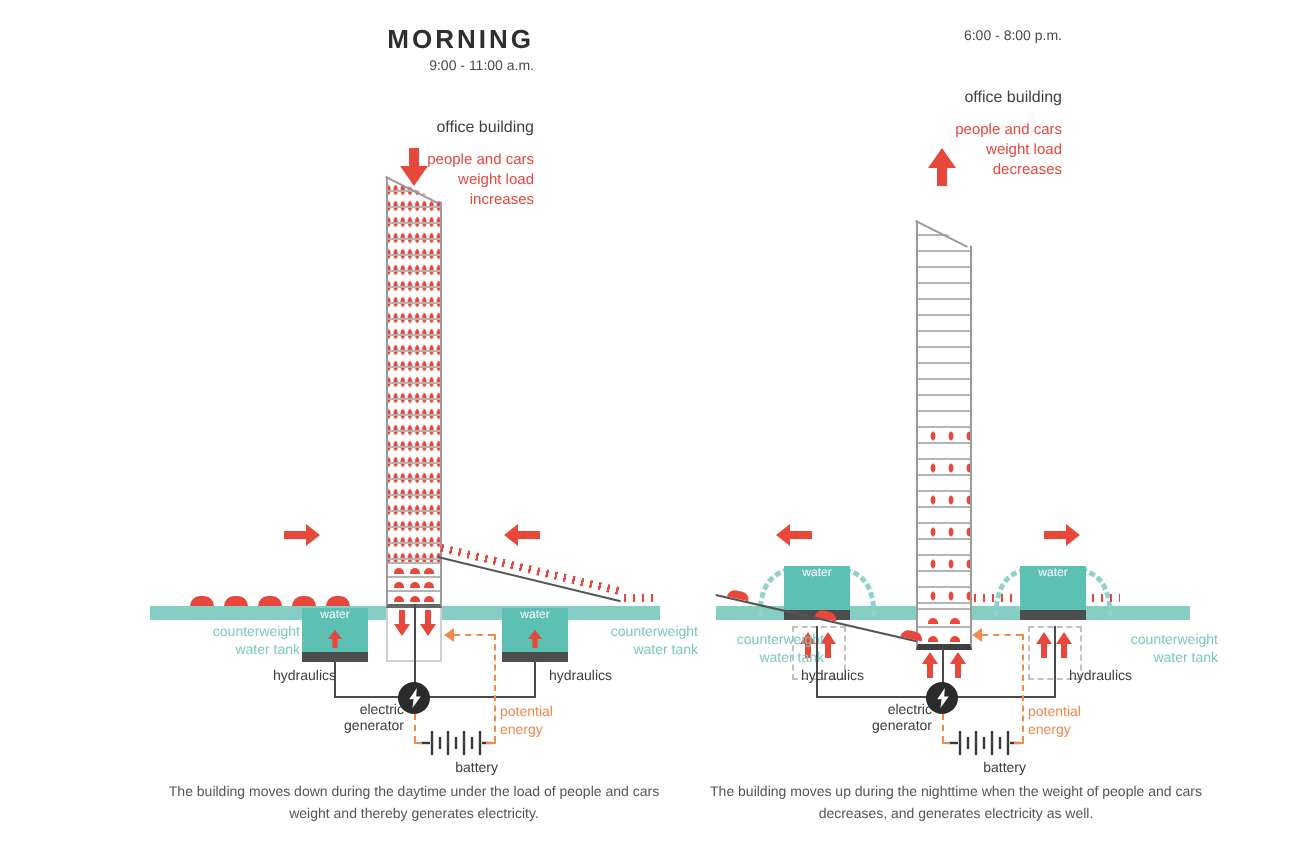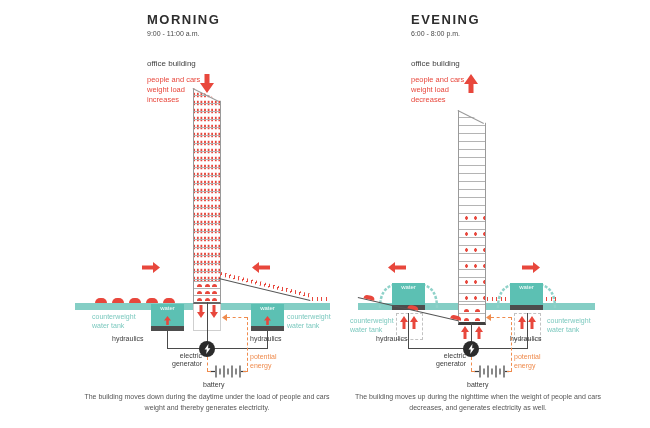--- a/index.html
+++ b/index.html
@@ -1,19 +1,19 @@
 <!DOCTYPE html>
 <html><head>
 <meta charset="utf-8">
 <style>
   html,body{margin:0;padding:0;background:#fff;}
   .canvas{position:relative;width:650px;height:428px;background:#fff;overflow:hidden;
           font-family:"Liberation Sans",sans-serif;color:#3f3f3f;}
   .abs{position:absolute;}
-  .ctr{text-align:left;}
+  .ctr{text-align:right;}
   .title{font-size:13px;font-weight:bold;letter-spacing:1.5px;color:#2e2e2e;}
   .time{font-size:7px;color:#4a4a4a;margin-top:3px;}
   .sub{font-size:8px;color:#3f3f3f;margin-top:22px;}
   .note{font-size:7.5px;color:#e8473c;line-height:1.3;margin-top:7px;}
   .lbl{font-size:7px;color:#3c3c3c;line-height:1.2;}
   .tlbl{font-size:7px;color:#7cc9bf;line-height:1.3;}
   .olbl{font-size:7px;color:#ef8b4d;line-height:1.3;}
   .caption{font-size:7px;color:#555;line-height:1.5;text-align:center;}
   .ground{background:#84cec5;height:7px;}
   .bldg{background:#fff;border-left:1px solid #9a9a9a;border-right:1px solid #9a9a9a;
@@ -165,21 +165,20 @@
   <div class="abs od-v" style="left:247px;top:317px;height:54px;"></div>
   <div class="abs od-h" style="left:227px;top:317px;width:20px;"></div>
   <svg class="abs" style="left:222px;top:314px;" width="5" height="7">
     <polygon points="5,0 0,3.5 5,7" fill="#ef8b4d"></polygon>
     </svg>
   <div class="abs olbl" style="left:250px;top:352px;width:40px;">potential energy</div>
 
   <div class="abs caption" style="left:77px;top:392px;width:260px;">The building moves down during the daytime under the load of people and cars weight and thereby generates electricity.</div>
 
   <div class="abs" style="left:411px;top:12px;width:120px;">
-    <div class="title ctr">EVENING</div>
     <div class="time ctr">6:00 - 8:00 p.m.</div>
     <div class="sub ctr">office building</div>
     <div class="note ctr">
       <div>people and cars</div>
       <div>weight load</div>
       <div>decreases</div>
     </div>
   </div>
   <svg class="abs" style="left:464px;top:74px;" width="14" height="19">
     <polygon points="7,0 14,10 9.5,10 9.5,19 4.5,19 4.5,10 0,10" fill="#e8473c"></polygon>

